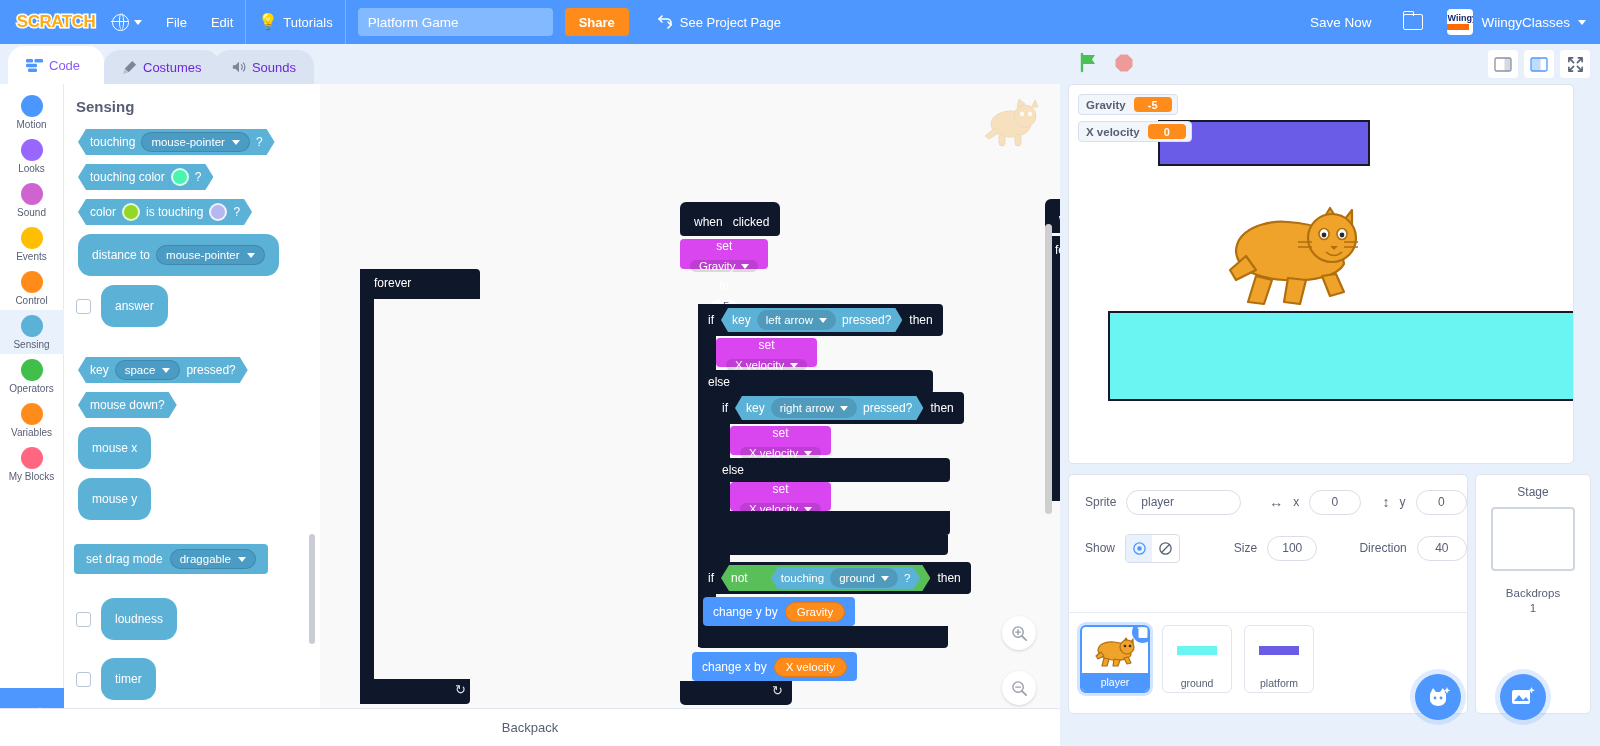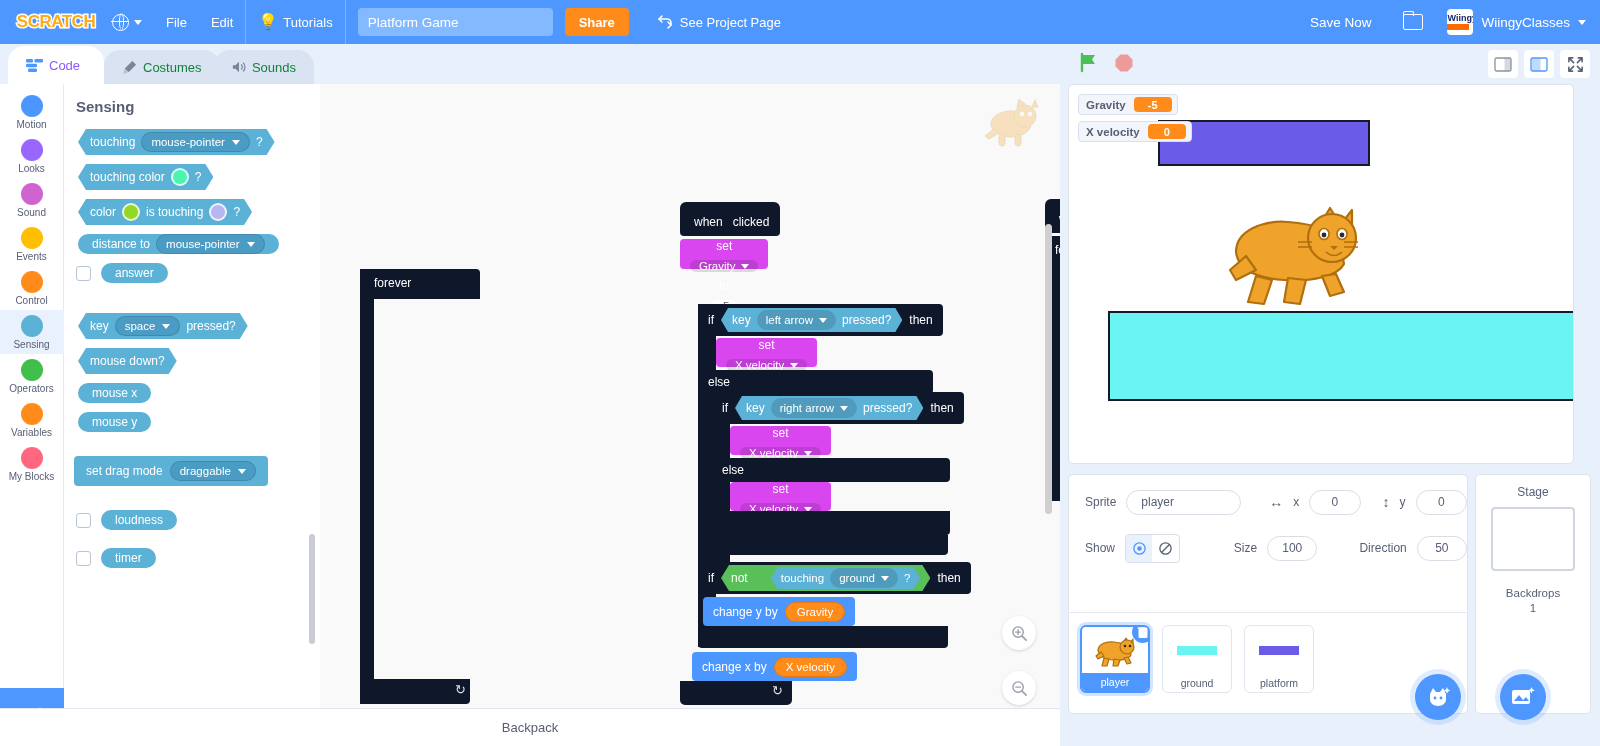--- a/index.html
+++ b/index.html
@@ -67,21 +67,21 @@
   }
   .avatar .w1{font-size:9px;font-weight:bold;color:#1b2a6b;line-height:9px;}
   .avatar .w2{width:22px;height:6px;background:#ff6a00;margin-top:1px;}
   .user { display:flex;align-items:center;gap:8px; padding:0 14px 0 8px; font-size:13.5px; cursor:pointer;}
 
   
   .tabrow { position:absolute; left:0; top:44px; width:1060px; height:40px; }
   .tab {
     position:absolute; top:6px; height:34px; border-radius:16px 16px 0 0;
     display:flex;align-items:center;gap:6px; padding:0 18px;
-    font-size:13px; color:#15803d; background:#d9e3f2; cursor:pointer;
+    font-size:13px; color:#6d28d9; background:#d9e3f2; cursor:pointer;
   }
   .tab.active { background:#fff; color:#8b5cf6; top:2px; height:38px; z-index:3;}
   .tab svg { display:block; }
 
   
   .stage-wrap { position:absolute; left:0; top:84px; width:1060px; height:662px; background:#fff; }
   .catbar {
     position:absolute; left:0; top:0; width:64px; height:662px;
     background:#fff; border-right:1px solid #e6eaf0;
     display:flex; flex-direction:column; align-items:center; padding-top:6px;
@@ -100,21 +100,21 @@
     position:absolute; left:64px; top:0; width:256px; height:662px;
     background:#fff; overflow:hidden;
   }
   .pal-title { font-size:15px; font-weight:bold; color:#575e75; margin:14px 0 0 12px; }
   .rep-bool {
     display:inline-flex;align-items:center;gap:6px; height:26px;
     padding:0 12px; background:#5cb1d6; color:#fff;
     clip-path: polygon(8px 0, calc(100% - 8px) 0, 100% 50%, calc(100% - 8px) 100%, 8px 100%, 0 50%);
   }
   .rep-round {
-    display:inline-flex;align-items:center;gap:6px;height:20px;padding:0 14px;
+    display:inline-flex;align-items:center;gap:6px;height:42px;padding:0 14px;
     background:#5cb1d6;color:#fff;border-radius:13px;
   }
   .stack {
     display:inline-flex;align-items:center;gap:7px;height:30px;padding:0 12px;
     background:#5cb1d6;color:#fff;border-radius:4px;
   }
   .inp-round {
     display:inline-flex;align-items:center;gap:5px;height:20px;padding:0 9px;
     background:#4a9cc4;border:1px solid rgba(0,0,0,.12);border-radius:10px;color:#fff;font-size:11.5px;
   }
@@ -755,21 +755,21 @@
           <span class="showbtn">
             <svg width="15" height="15" viewBox="0 0 16 16">
               <circle cx="8" cy="8" r="6" fill="none" stroke="#5a6374" stroke-width="1.4"></circle>
               <path d="M3.8 12.2 L12.2 3.8" stroke="#5a6374" stroke-width="1.4"></path>
             </svg>
           </span>
         </span>
         <span class="si-lbl" style="margin-left:44px;">Size</span>
         <span class="si-inp" style="width:66px;">100</span>
         <span class="si-lbl" style="margin-left:32px;">Direction</span>
-        <span class="si-inp" style="width:66px;">50</span>
+        <span class="si-inp" style="width:66px;">40</span>
       </div>
     </div>
 
     <div class="sprite-list">
       <div class="spr sel">
         <span class="delbadge">
           <svg width="12" height="13" viewBox="0 0 12 13">
             <rect x="1.5" y="3" width="9" height="9" rx="1.2" fill="#fff"></rect>
             <rect x="0.5" y="1.3" width="11" height="1.6" rx="0.8" fill="#fff"></rect>
             <rect x="4" y="0" width="4" height="1.8" rx="0.8" fill="#fff"></rect>

